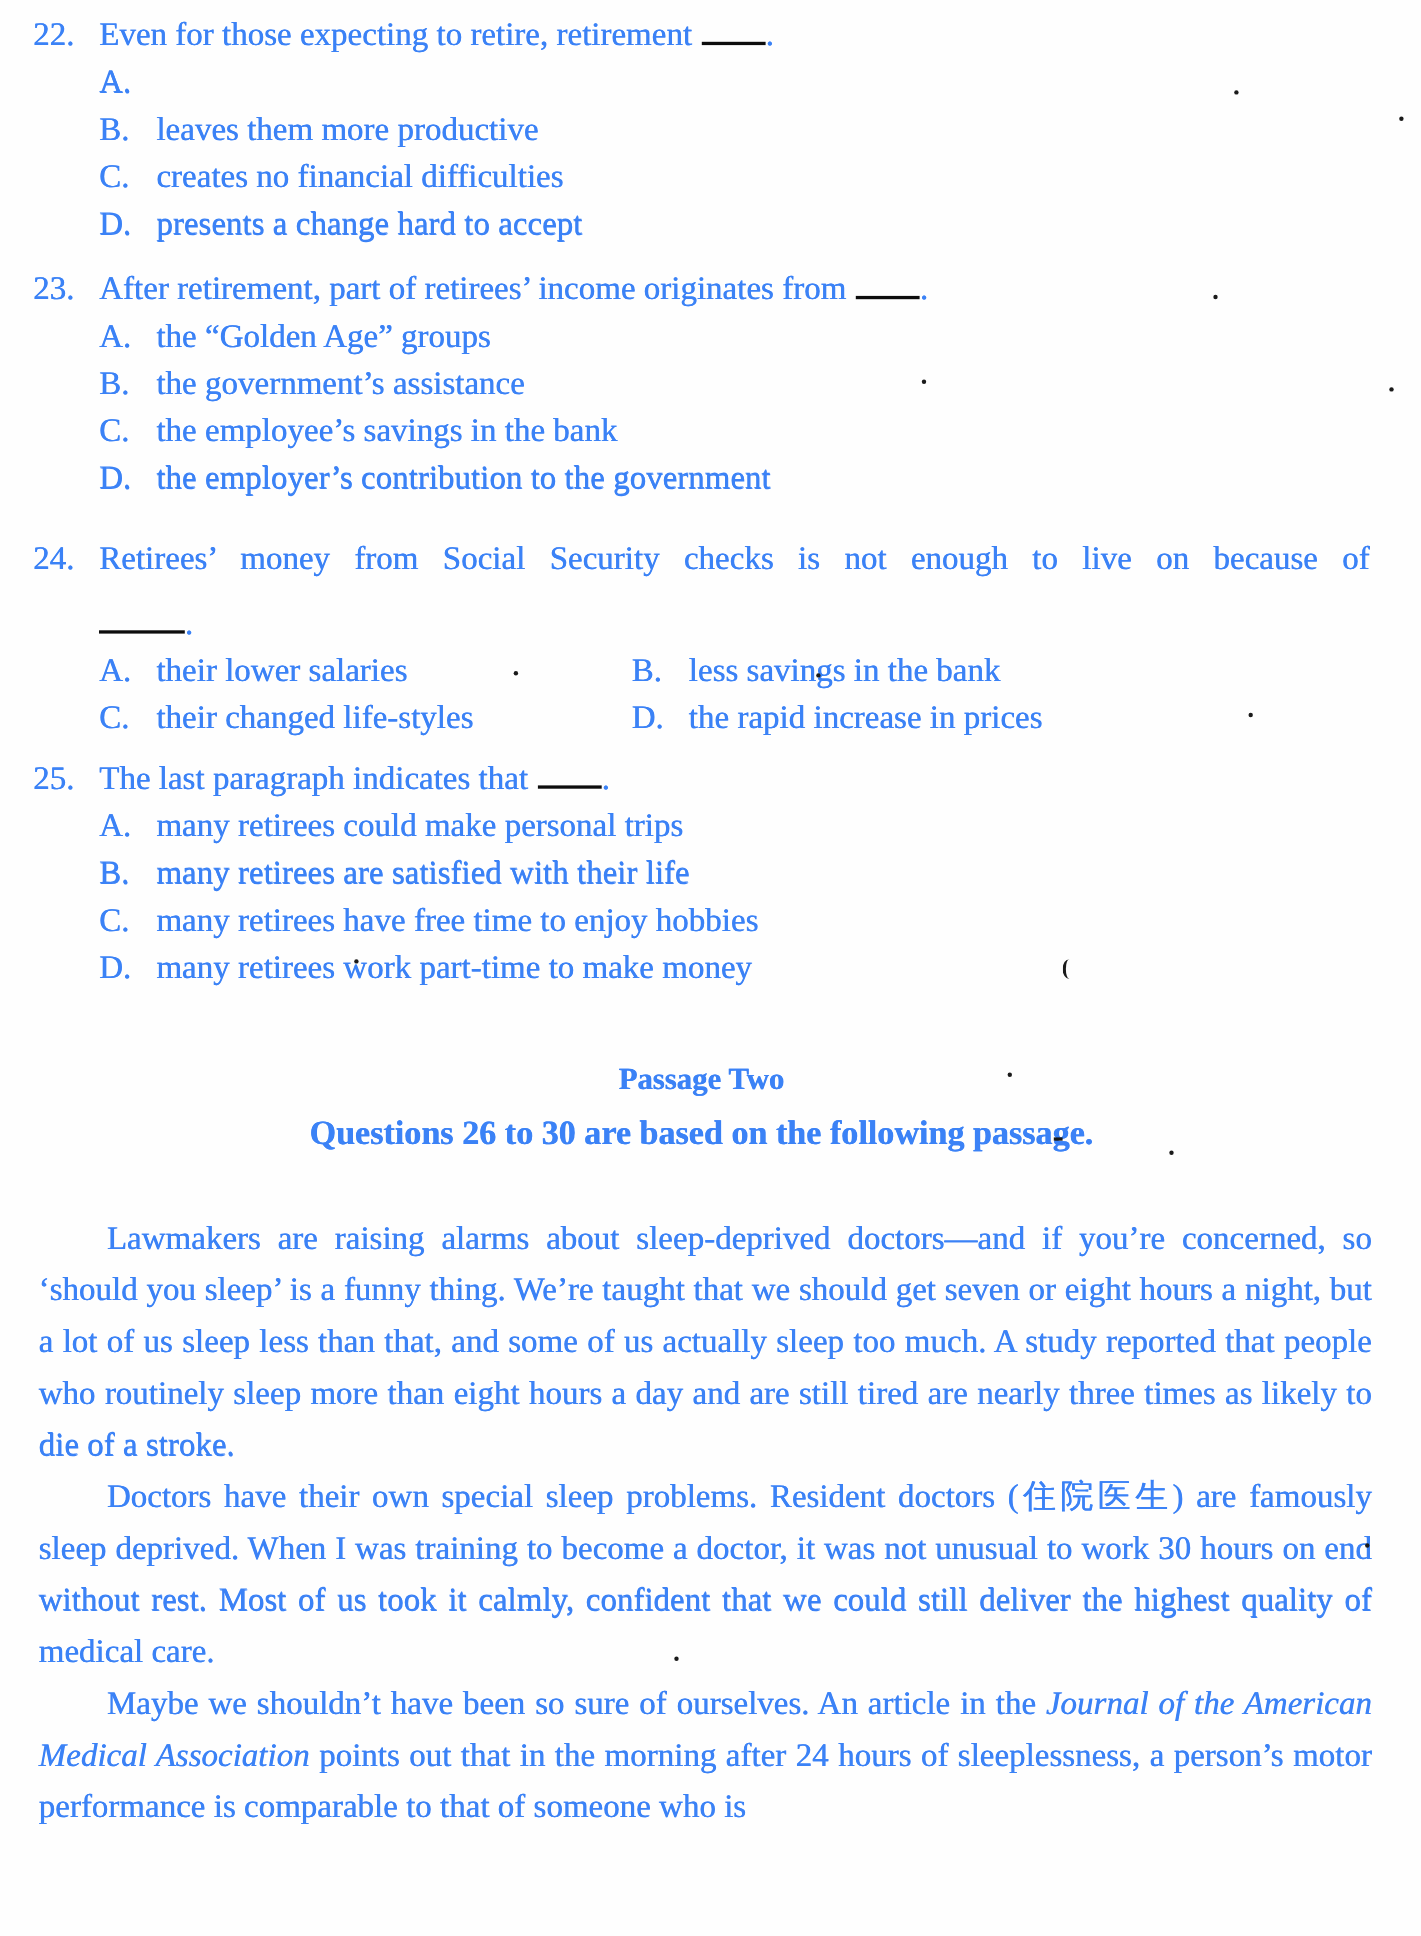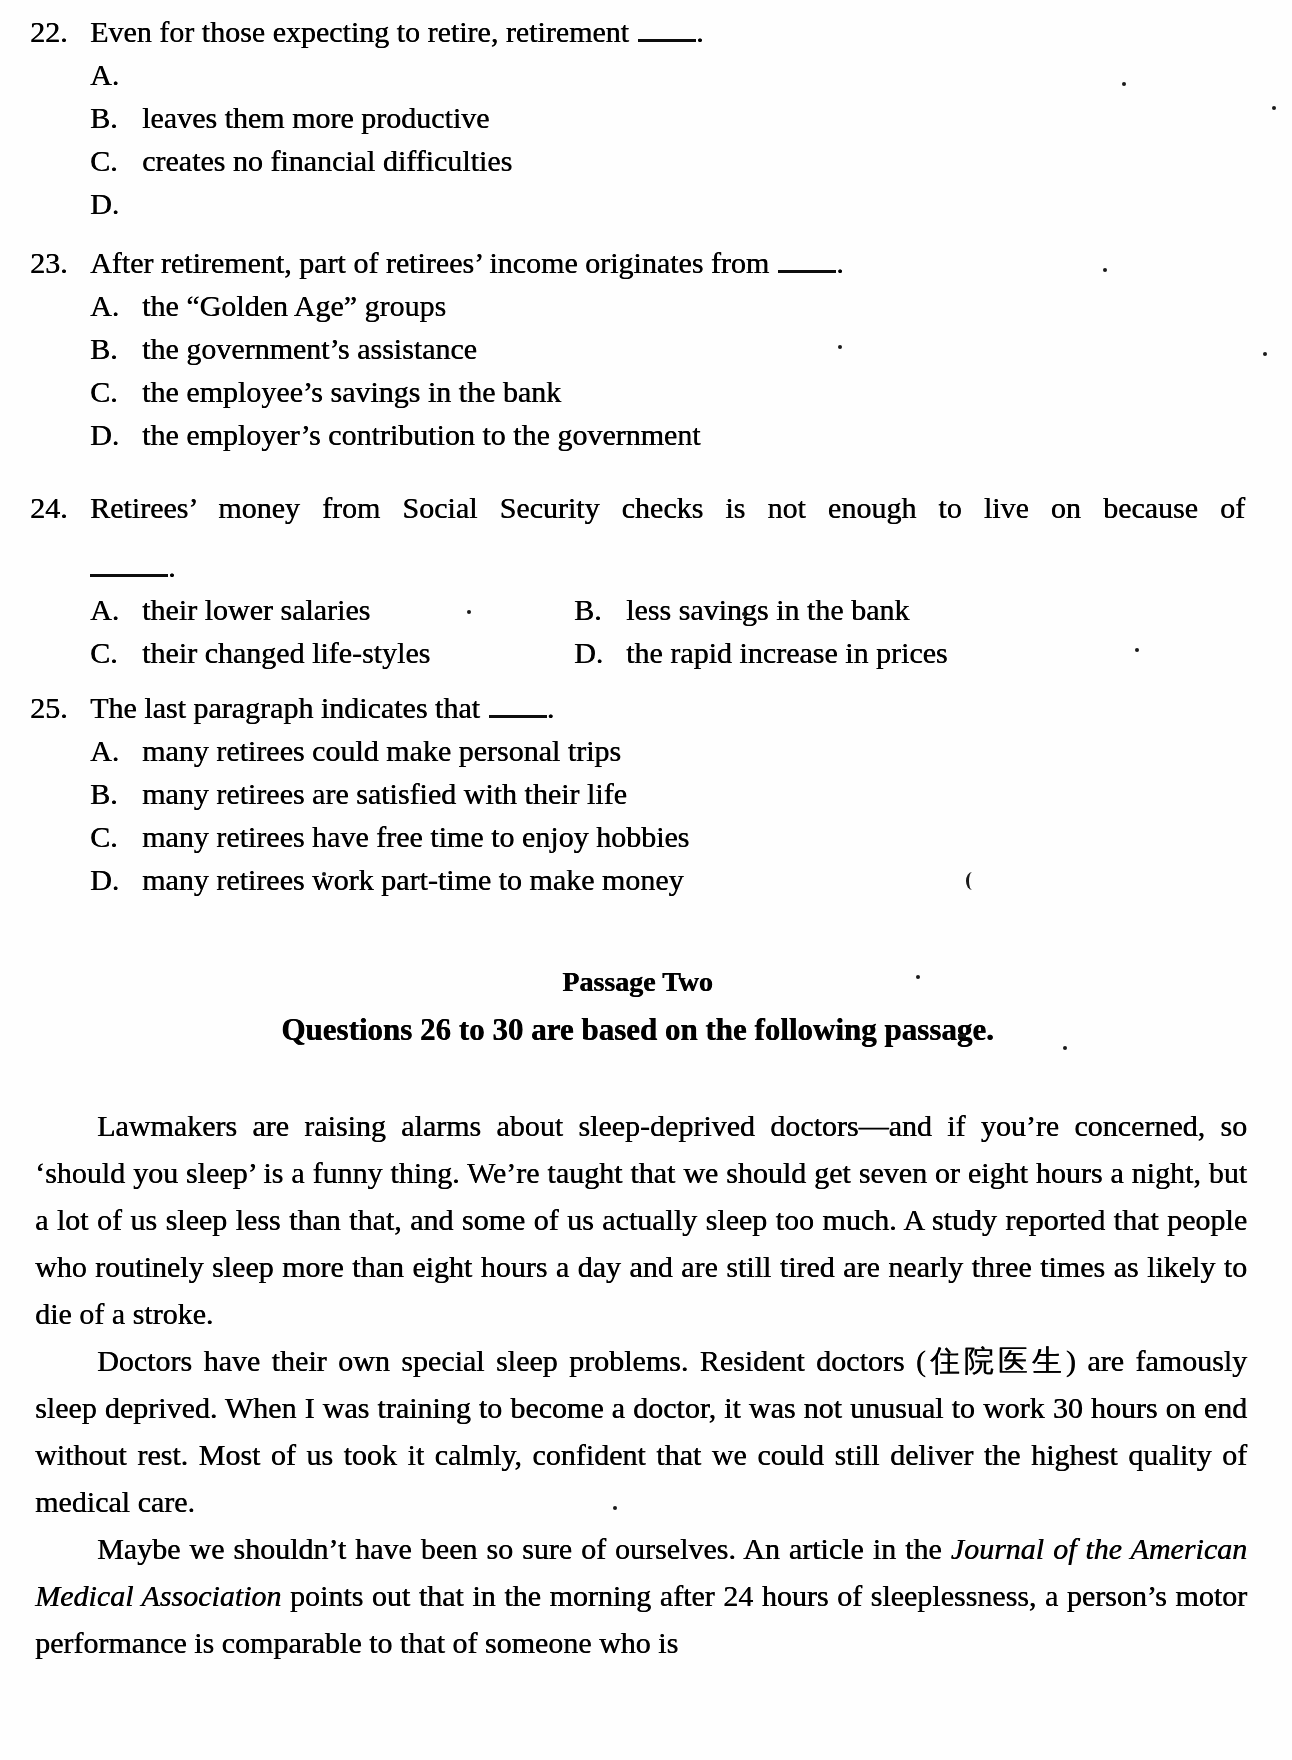--- a/index.html
+++ b/index.html
@@ -1,20 +1,20 @@
 <!DOCTYPE html>
 <html><head>
 <meta charset="utf-8">
 <style>
   html,body { margin:0; padding:0; background:#ffffff; }
   .page {
     position:relative;
     width:1292px; height:1760px;
     background:#fefefe;
-    color:#000000;
+    color:#3b82f6;
     font-family:"Liberation Serif","DejaVu Serif",serif;
     font-size:30px;
     overflow:hidden;
     text-shadow:0.45px 0.2px 0 currentColor; 
   }
   .inner { padding:10px 47px 0 30px; }
 
   
   .q {}
   .stem-row { display:flex; line-height:43px; }
@@ -73,20 +73,21 @@
       <div class="opt">
           <span class="olabel">B.</span>
           <span>leaves them more productive</span>
         </div>
       <div class="opt">
           <span class="olabel">C.</span>
           <span>creates no financial difficulties</span>
         </div>
       <div class="opt">
           <span class="olabel">D.</span>
+          <span>presents a change hard to accept</span>
         </div>
     </div>
 
     <div class="q q23">
       <div class="stem-row">
         <span class="qnum">23.</span>
         <span class="stem"><span>After retirement, part of retirees’ income originates from</span><span class="blank"></span><span>.</span></span>
       </div>
       <div class="opt">
           <span class="olabel">A.</span>

